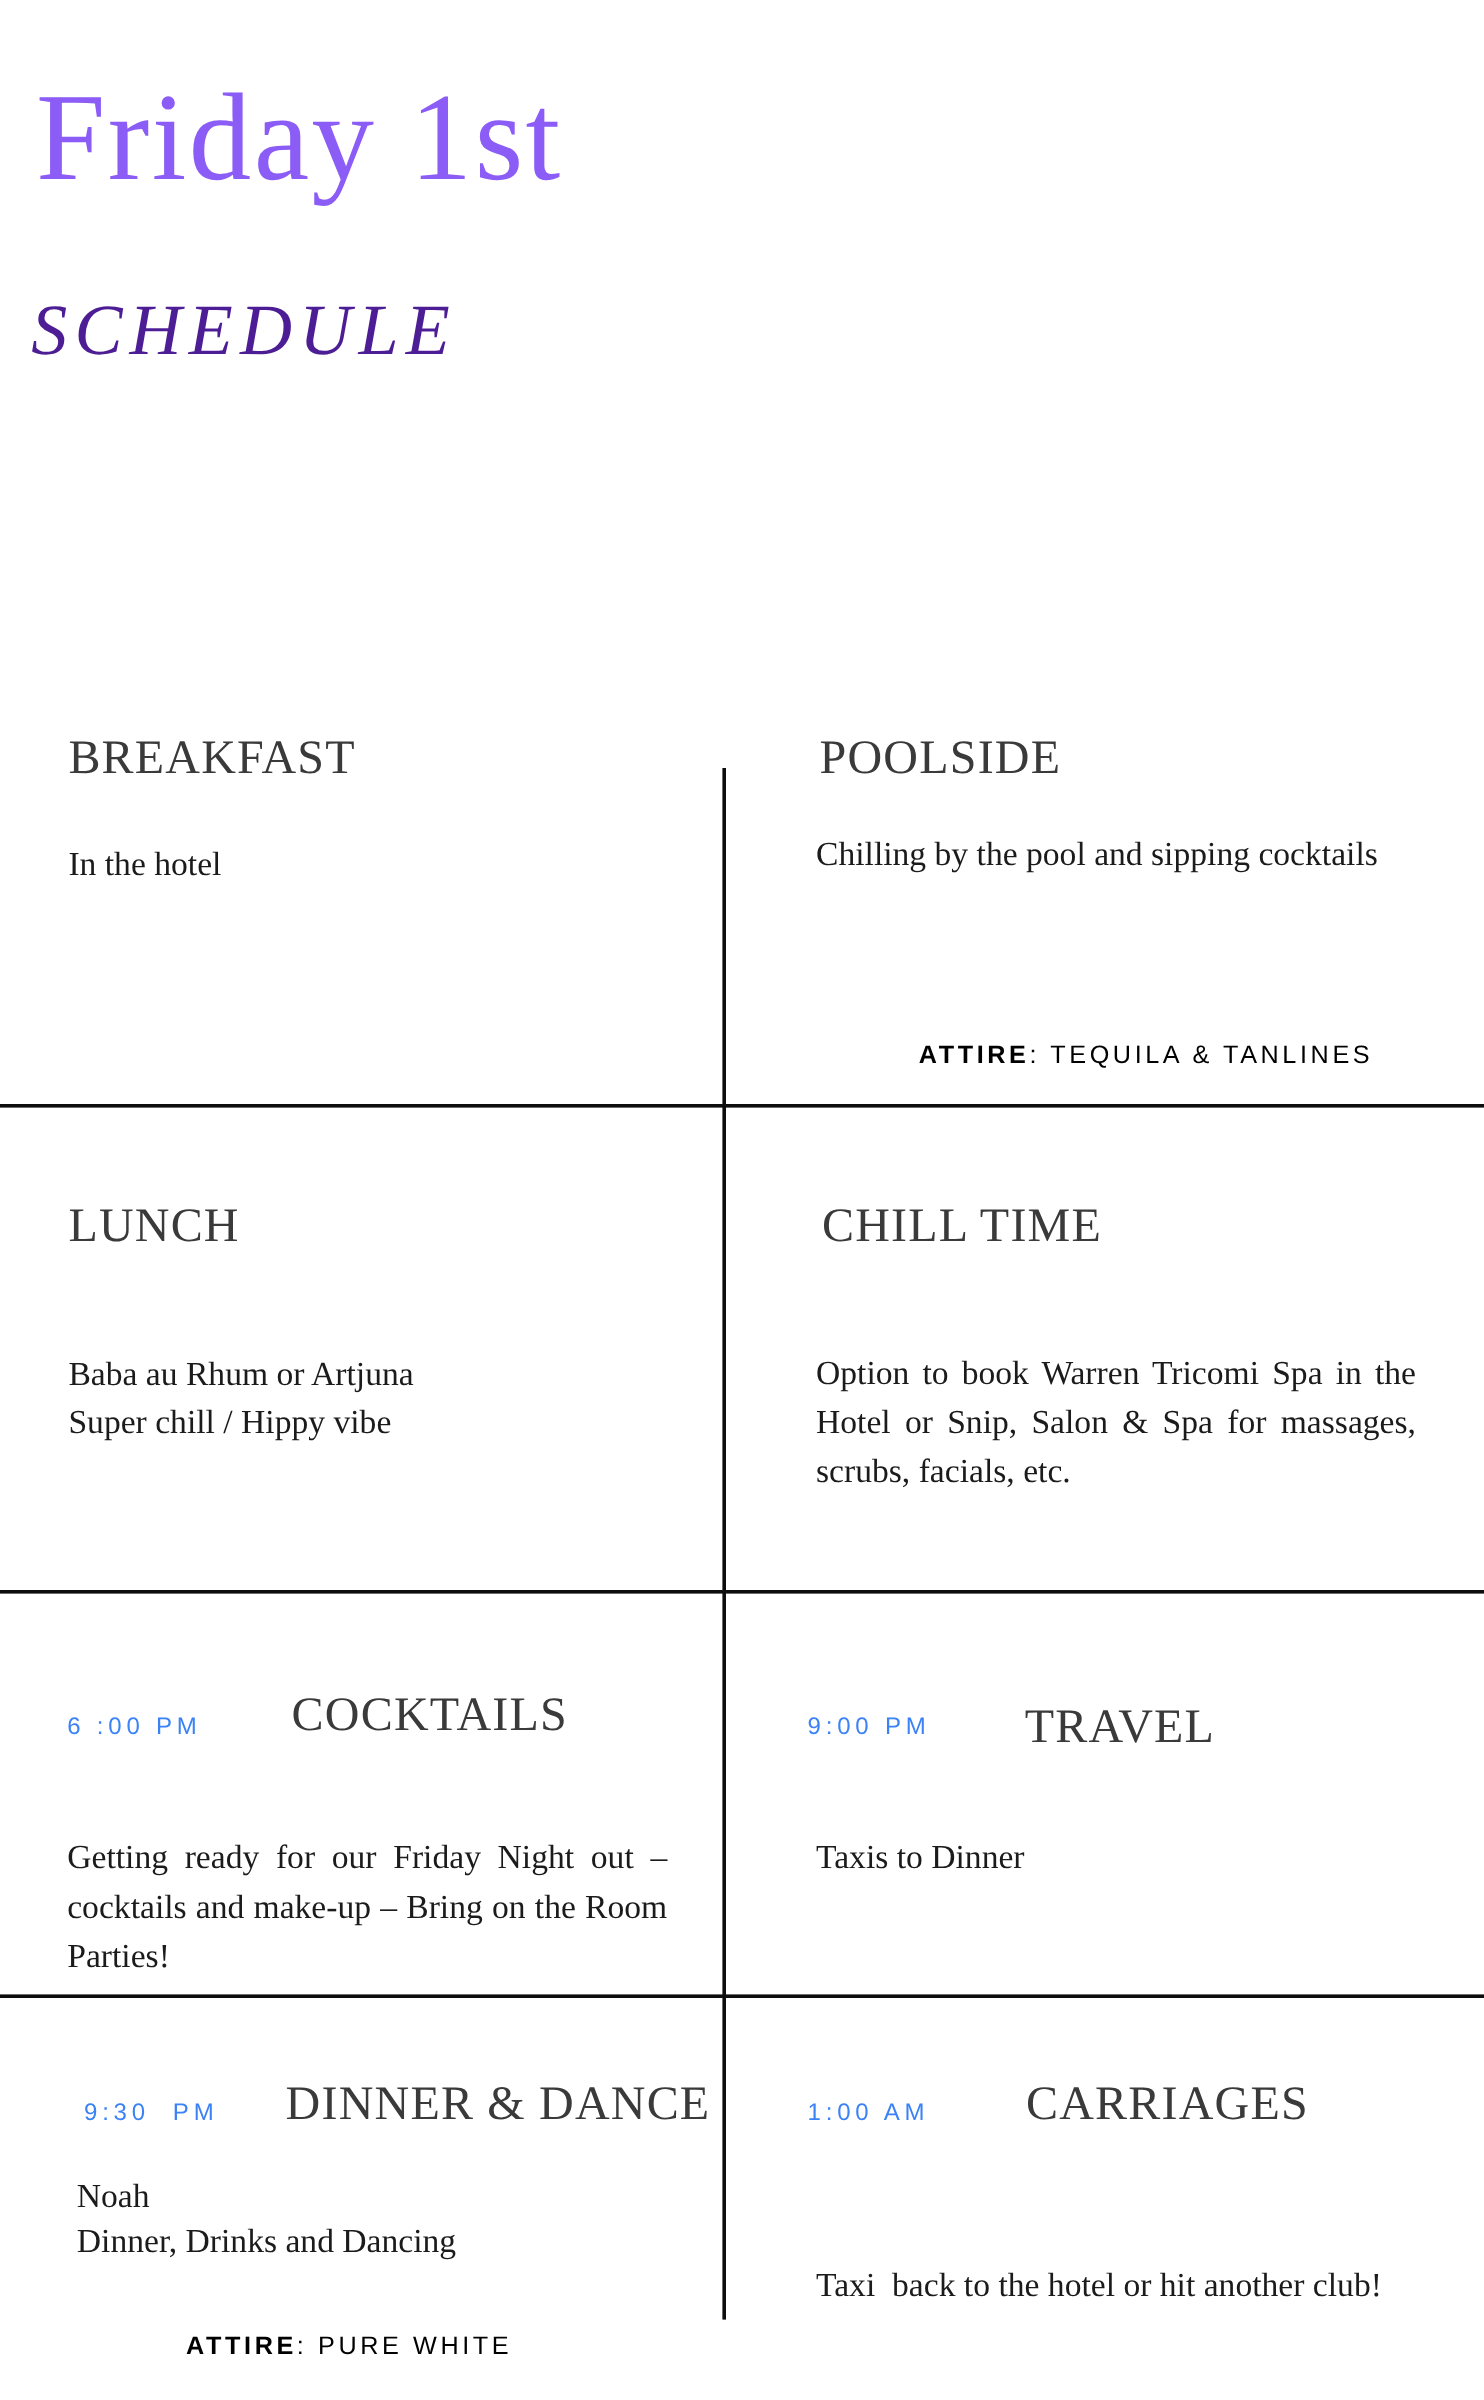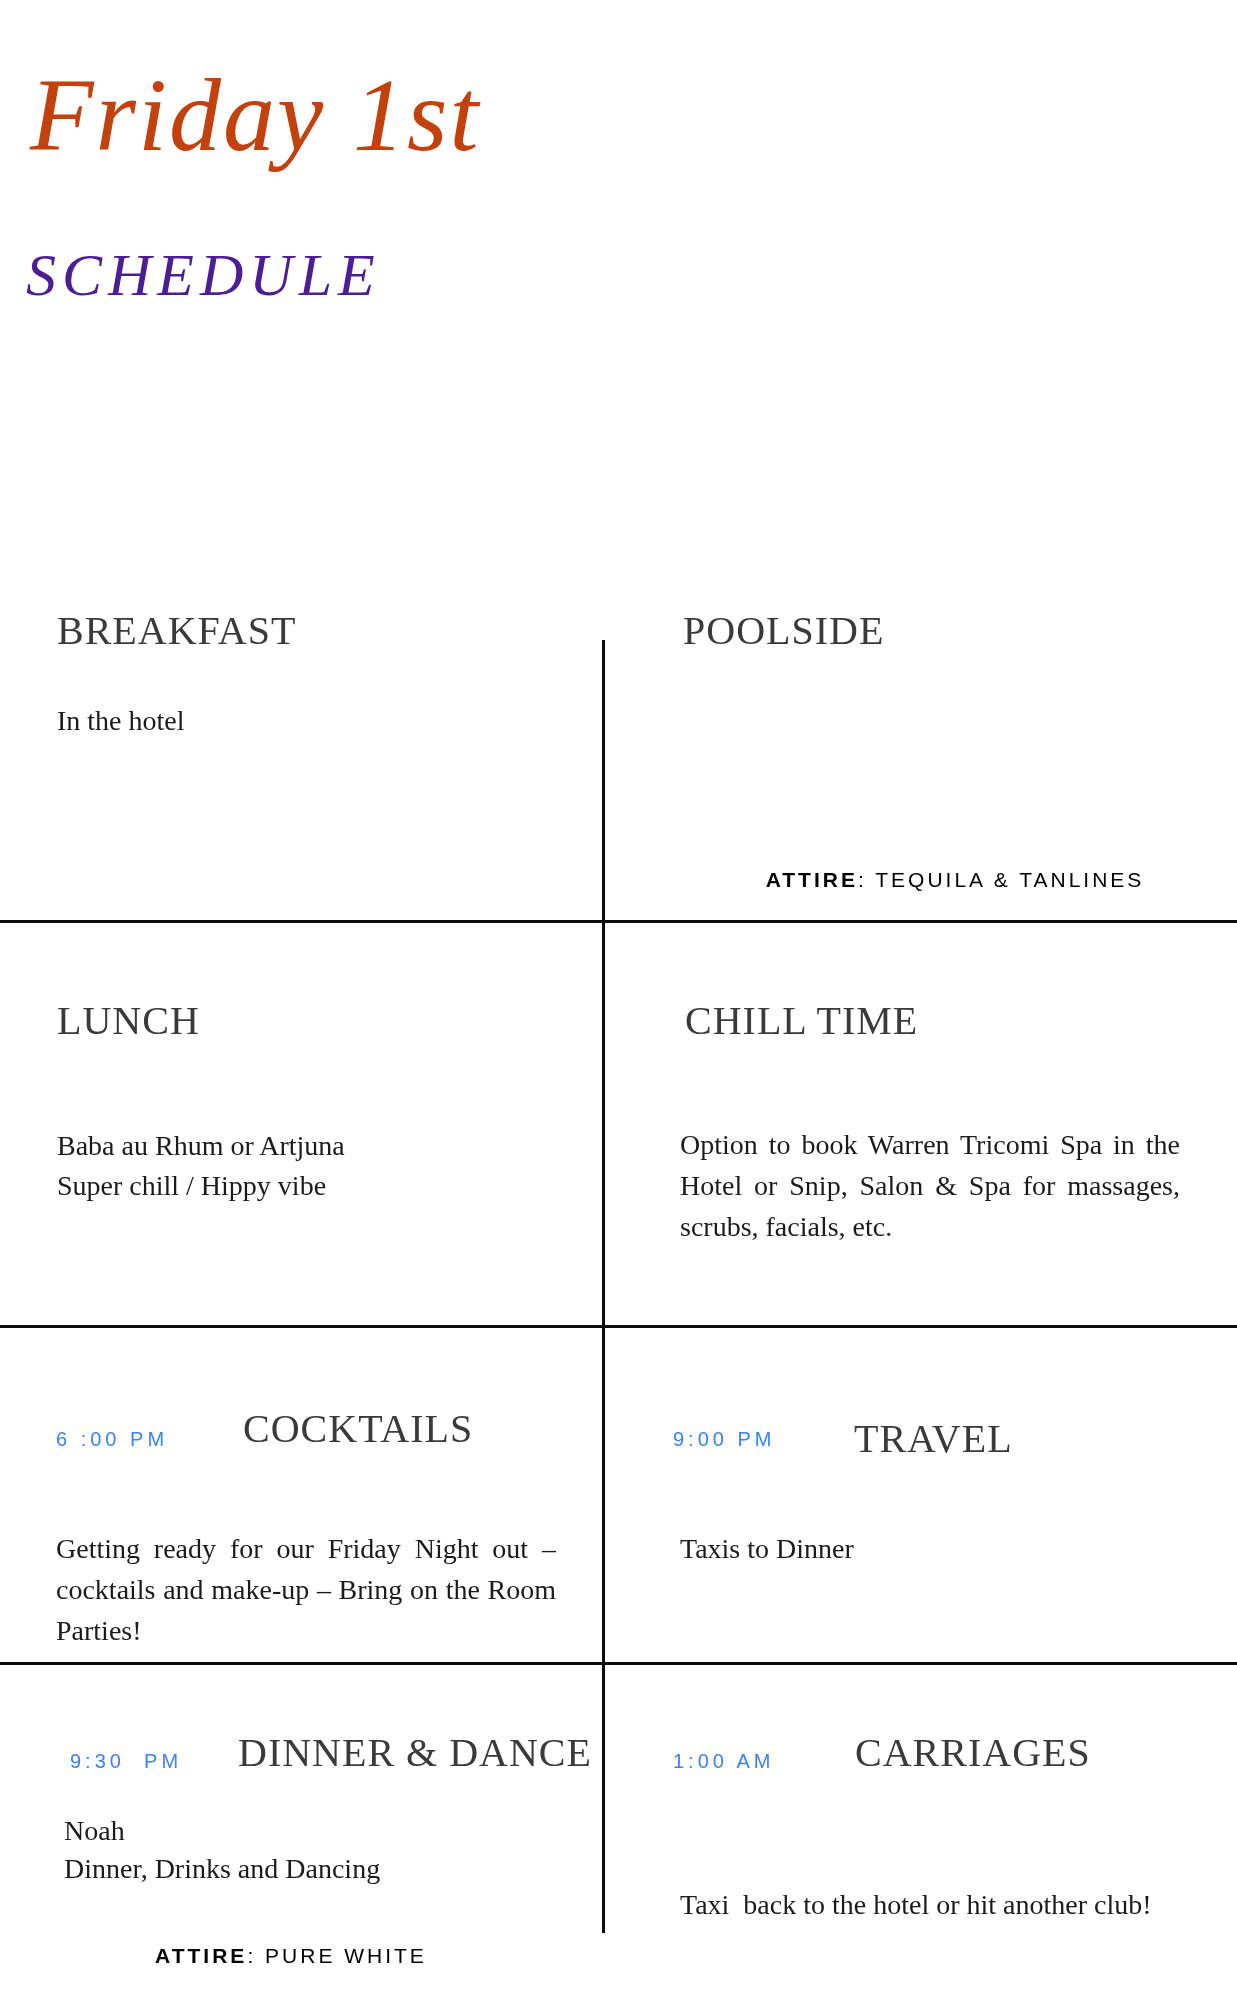--- a/index.html
+++ b/index.html
@@ -8,22 +8,22 @@
     width:1237px;
     height:2000px;
     background:#ffffff;
     font-family:"Liberation Serif", serif;
     color:#1b1b1b;
     overflow:hidden;
   }
   
   .script-title {
     position:absolute; left:30px; top:58px;
-    font-style:italic; font-size:104px; line-height:1.1;
-    letter-spacing:2px; color:#c2410c; white-space:pre;
+    font-size:104px; line-height:1.1;
+    letter-spacing:2px; color:#8b5cf6; white-space:pre;
   }
   .script-subtitle {
     position:absolute; left:26px; top:242px;
     font-style:italic; font-size:60px; line-height:1.1;
     letter-spacing:6px; color:#4c1d95; white-space:pre;
   }
   
   .vline {
     position:absolute; left:602px; top:640px;
     width:3px; height:1293px; background:#0d0d0d;
@@ -86,20 +86,21 @@
 
   <div class="vline"></div>
   <div class="hline hline-1"></div>
   <div class="hline hline-2"></div>
   <div class="hline hline-3"></div>
 
   <div class="heading breakfast-heading">BREAKFAST</div>
   <div class="body-text nowrap breakfast-body">In the hotel</div>
 
   <div class="heading poolside-heading">POOLSIDE</div>
+  <div class="body-text nowrap poolside-body">Chilling by the pool and sipping cocktails</div>
   <div class="attire poolside-attire"><span class="lbl">ATTIRE</span><span>: TEQUILA &amp; TANLINES</span></div>
 
   <div class="heading lunch-heading">LUNCH</div>
   <div class="body-text lunch-body">
     <div>Baba au Rhum or Artjuna</div>
     <div>Super chill / Hippy vibe</div>
   </div>
 
   <div class="heading chill-heading">CHILL TIME</div>
   <div class="body-text justify chill-body">Option to book Warren Tricomi Spa in the Hotel or Snip, Salon &amp; Spa for massages, scrubs, facials, etc.</div>

